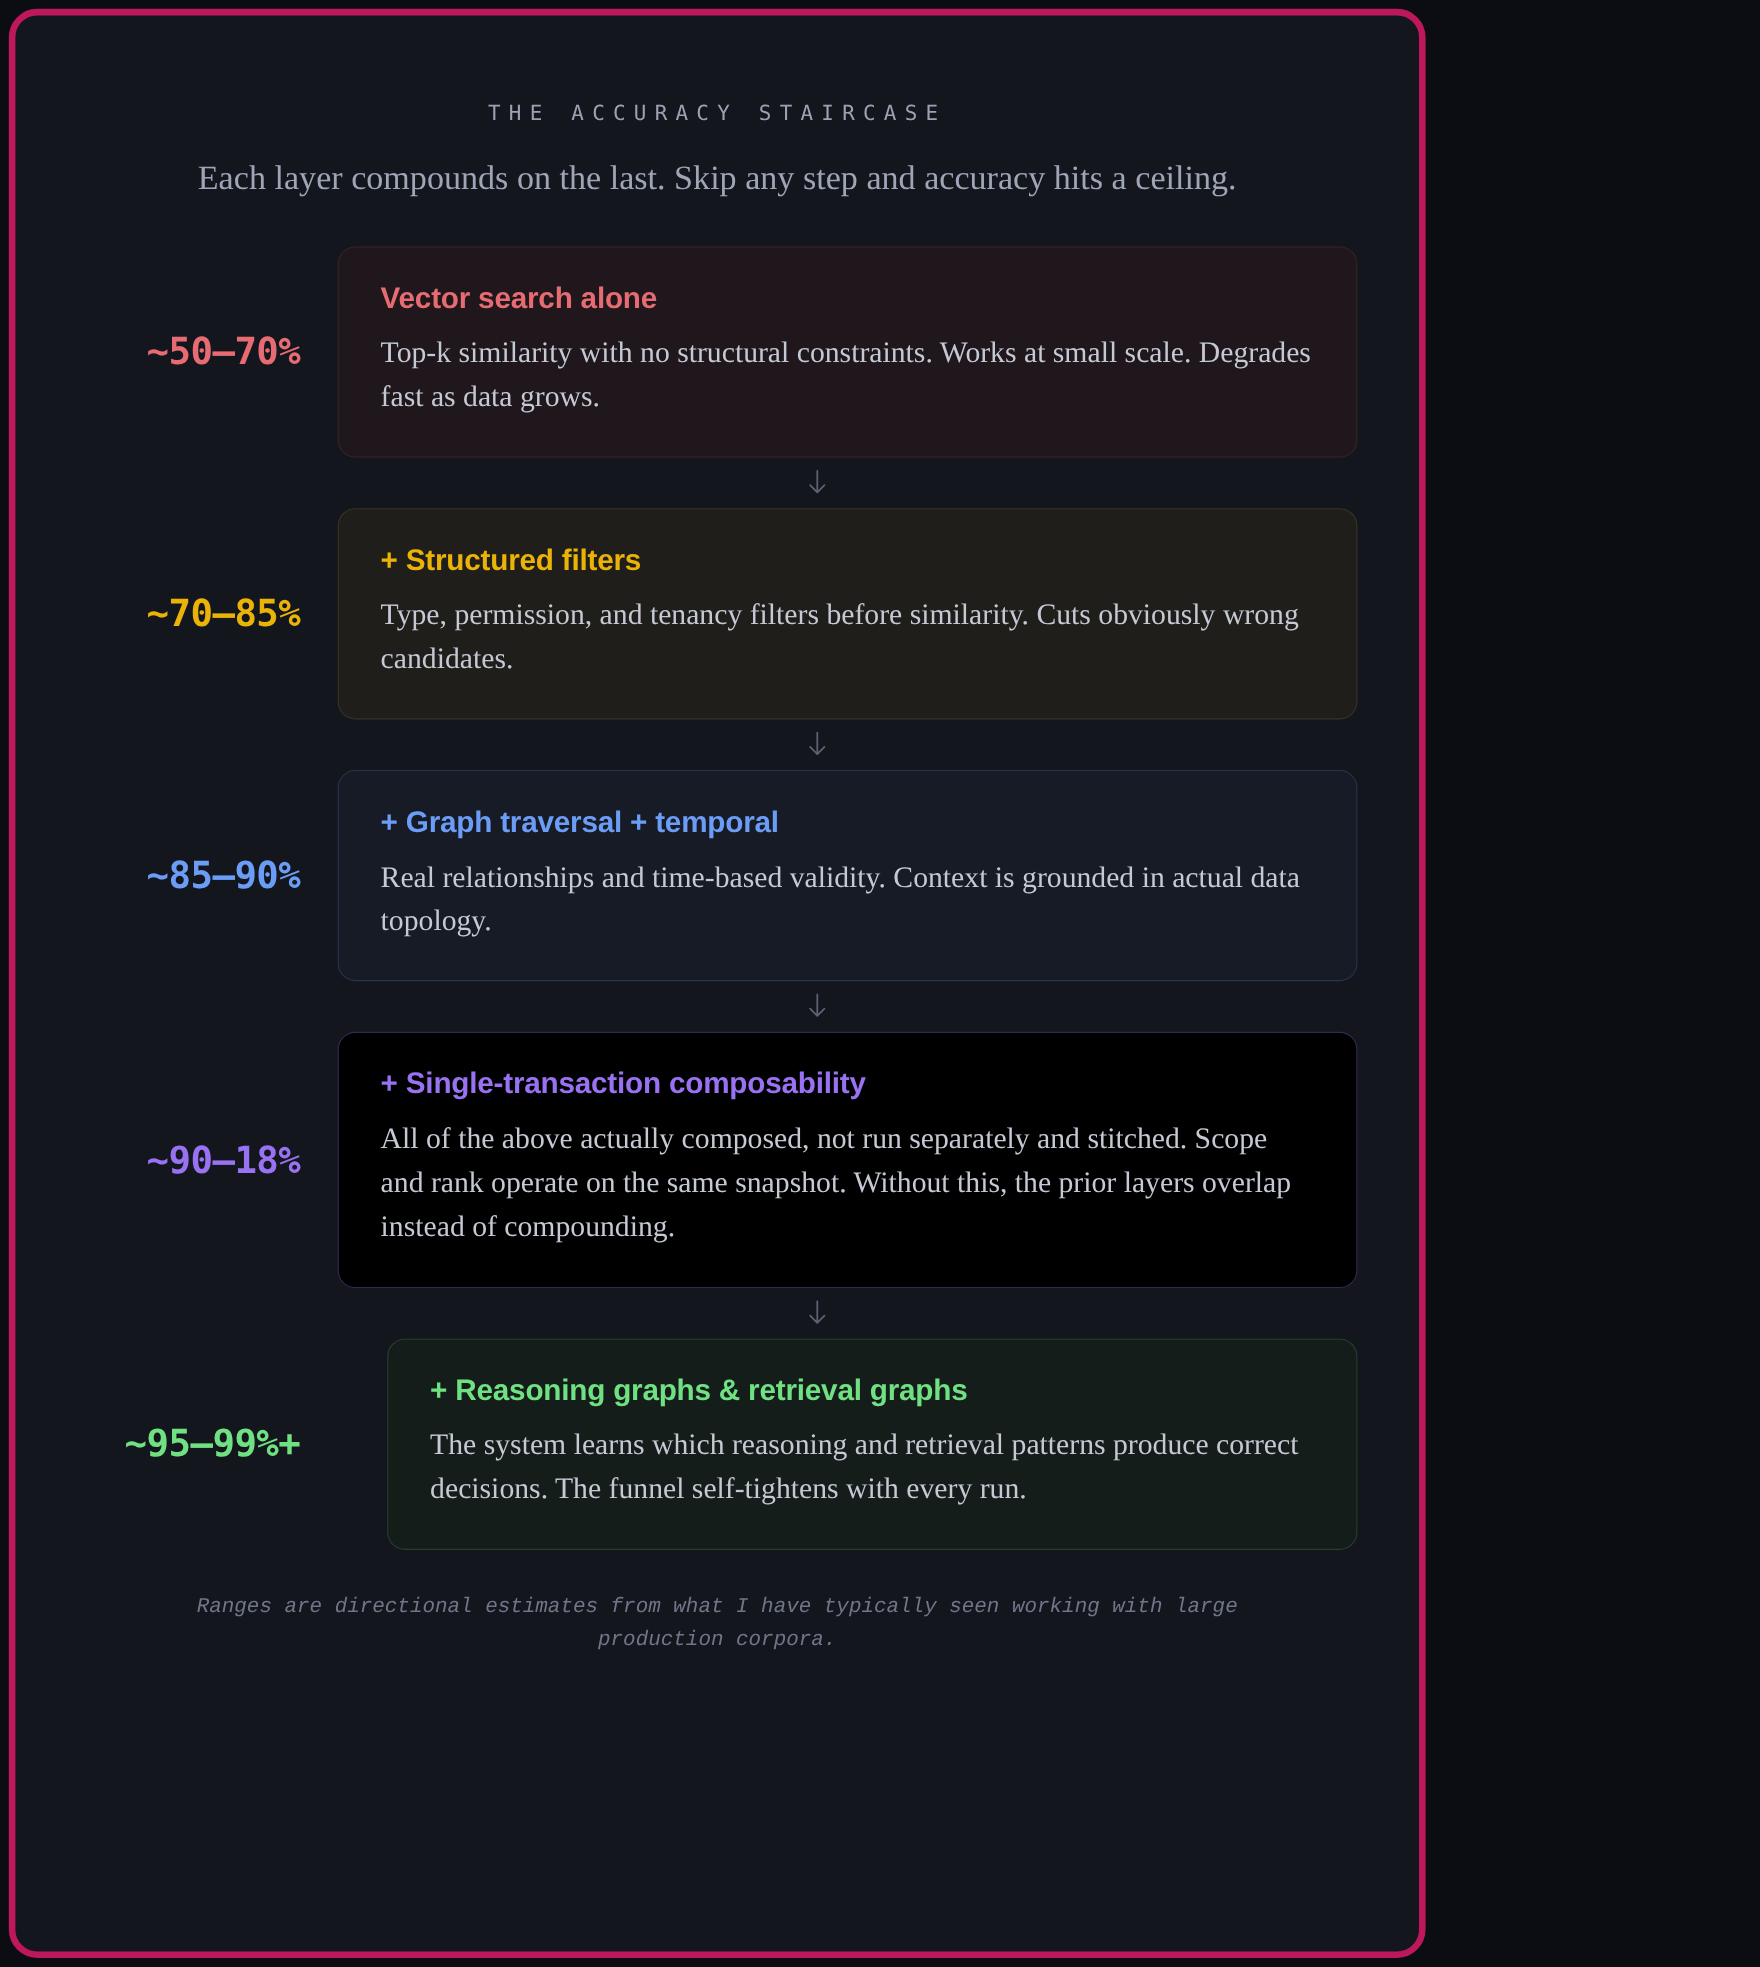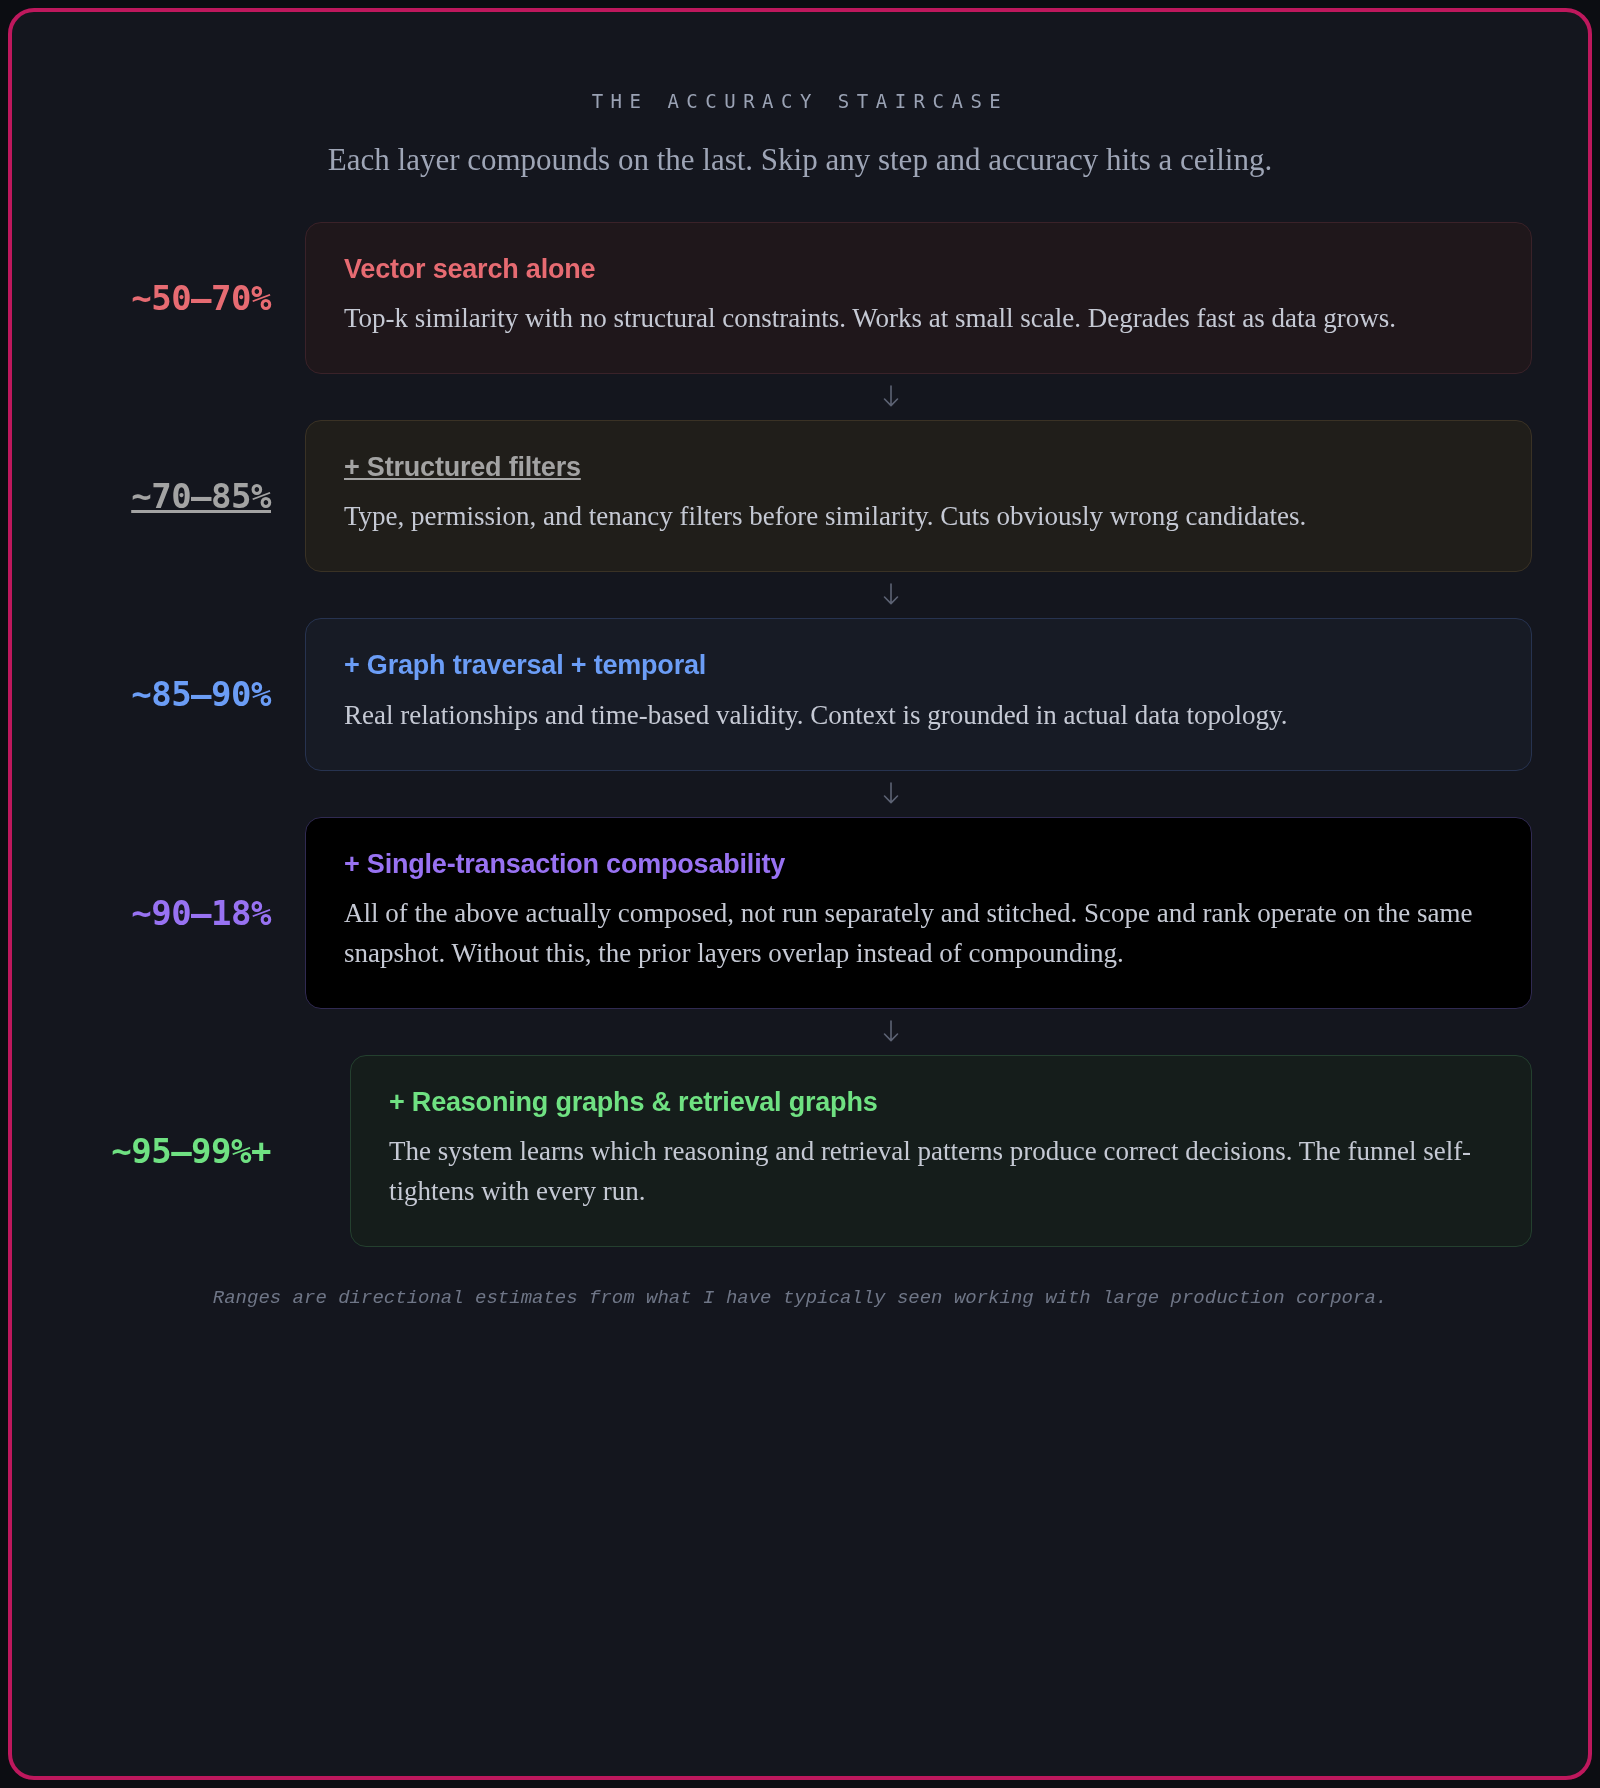--- a/index.html
+++ b/index.html
@@ -12,24 +12,24 @@
 
   body {
     font-family: "Liberation Sans", sans-serif;
     -webkit-font-smoothing: antialiased;
   }
 
   .frame {
     position: absolute;
     left: 8px;
     top: 8px;
-    width: 1584px;
+    width: 1288px;
     height: 1772px;
     background: #14161e;
-    border: 4px solid #be185d;
+    border: 6px solid #be185d;
     border-radius: 26px;
     overflow: hidden;
   }
 
   
   .header {
     padding-top: 78px;
     text-align: center;
   }
 
@@ -98,21 +98,21 @@
     font-size: 27px;
     line-height: 1.48;
     color: #c5c9d4;
   }
 
   
   .tone-red   .card { background: #1f171b; border-color: #3a2229; }
   .tone-red   .card-title, .tone-red .pct { color: #e76b72; }
 
   .tone-amber .card { background: #201e1a; border-color: #3a3225; }
-  .tone-amber .card-title, .tone-amber .pct { color: #a3a3a3; text-decoration: underline; }
+  .tone-amber .card-title, .tone-amber .pct { color: #eab308; }
 
   .tone-blue  .card { background: #171b25; border-color: #273350; }
   .tone-blue  .card-title, .tone-blue .pct { color: #6b9df6; }
 
   .tone-purple .card { background: #000000; border-color: #302a52; }
   .tone-purple .card-title, .tone-purple .pct { color: #9872f2; }
 
   .tone-green .card { background: #151d1b; border-color: #24402f; margin-left: 45px; }
   .tone-green .card-title, .tone-green .pct { color: #6fe182; }
 

